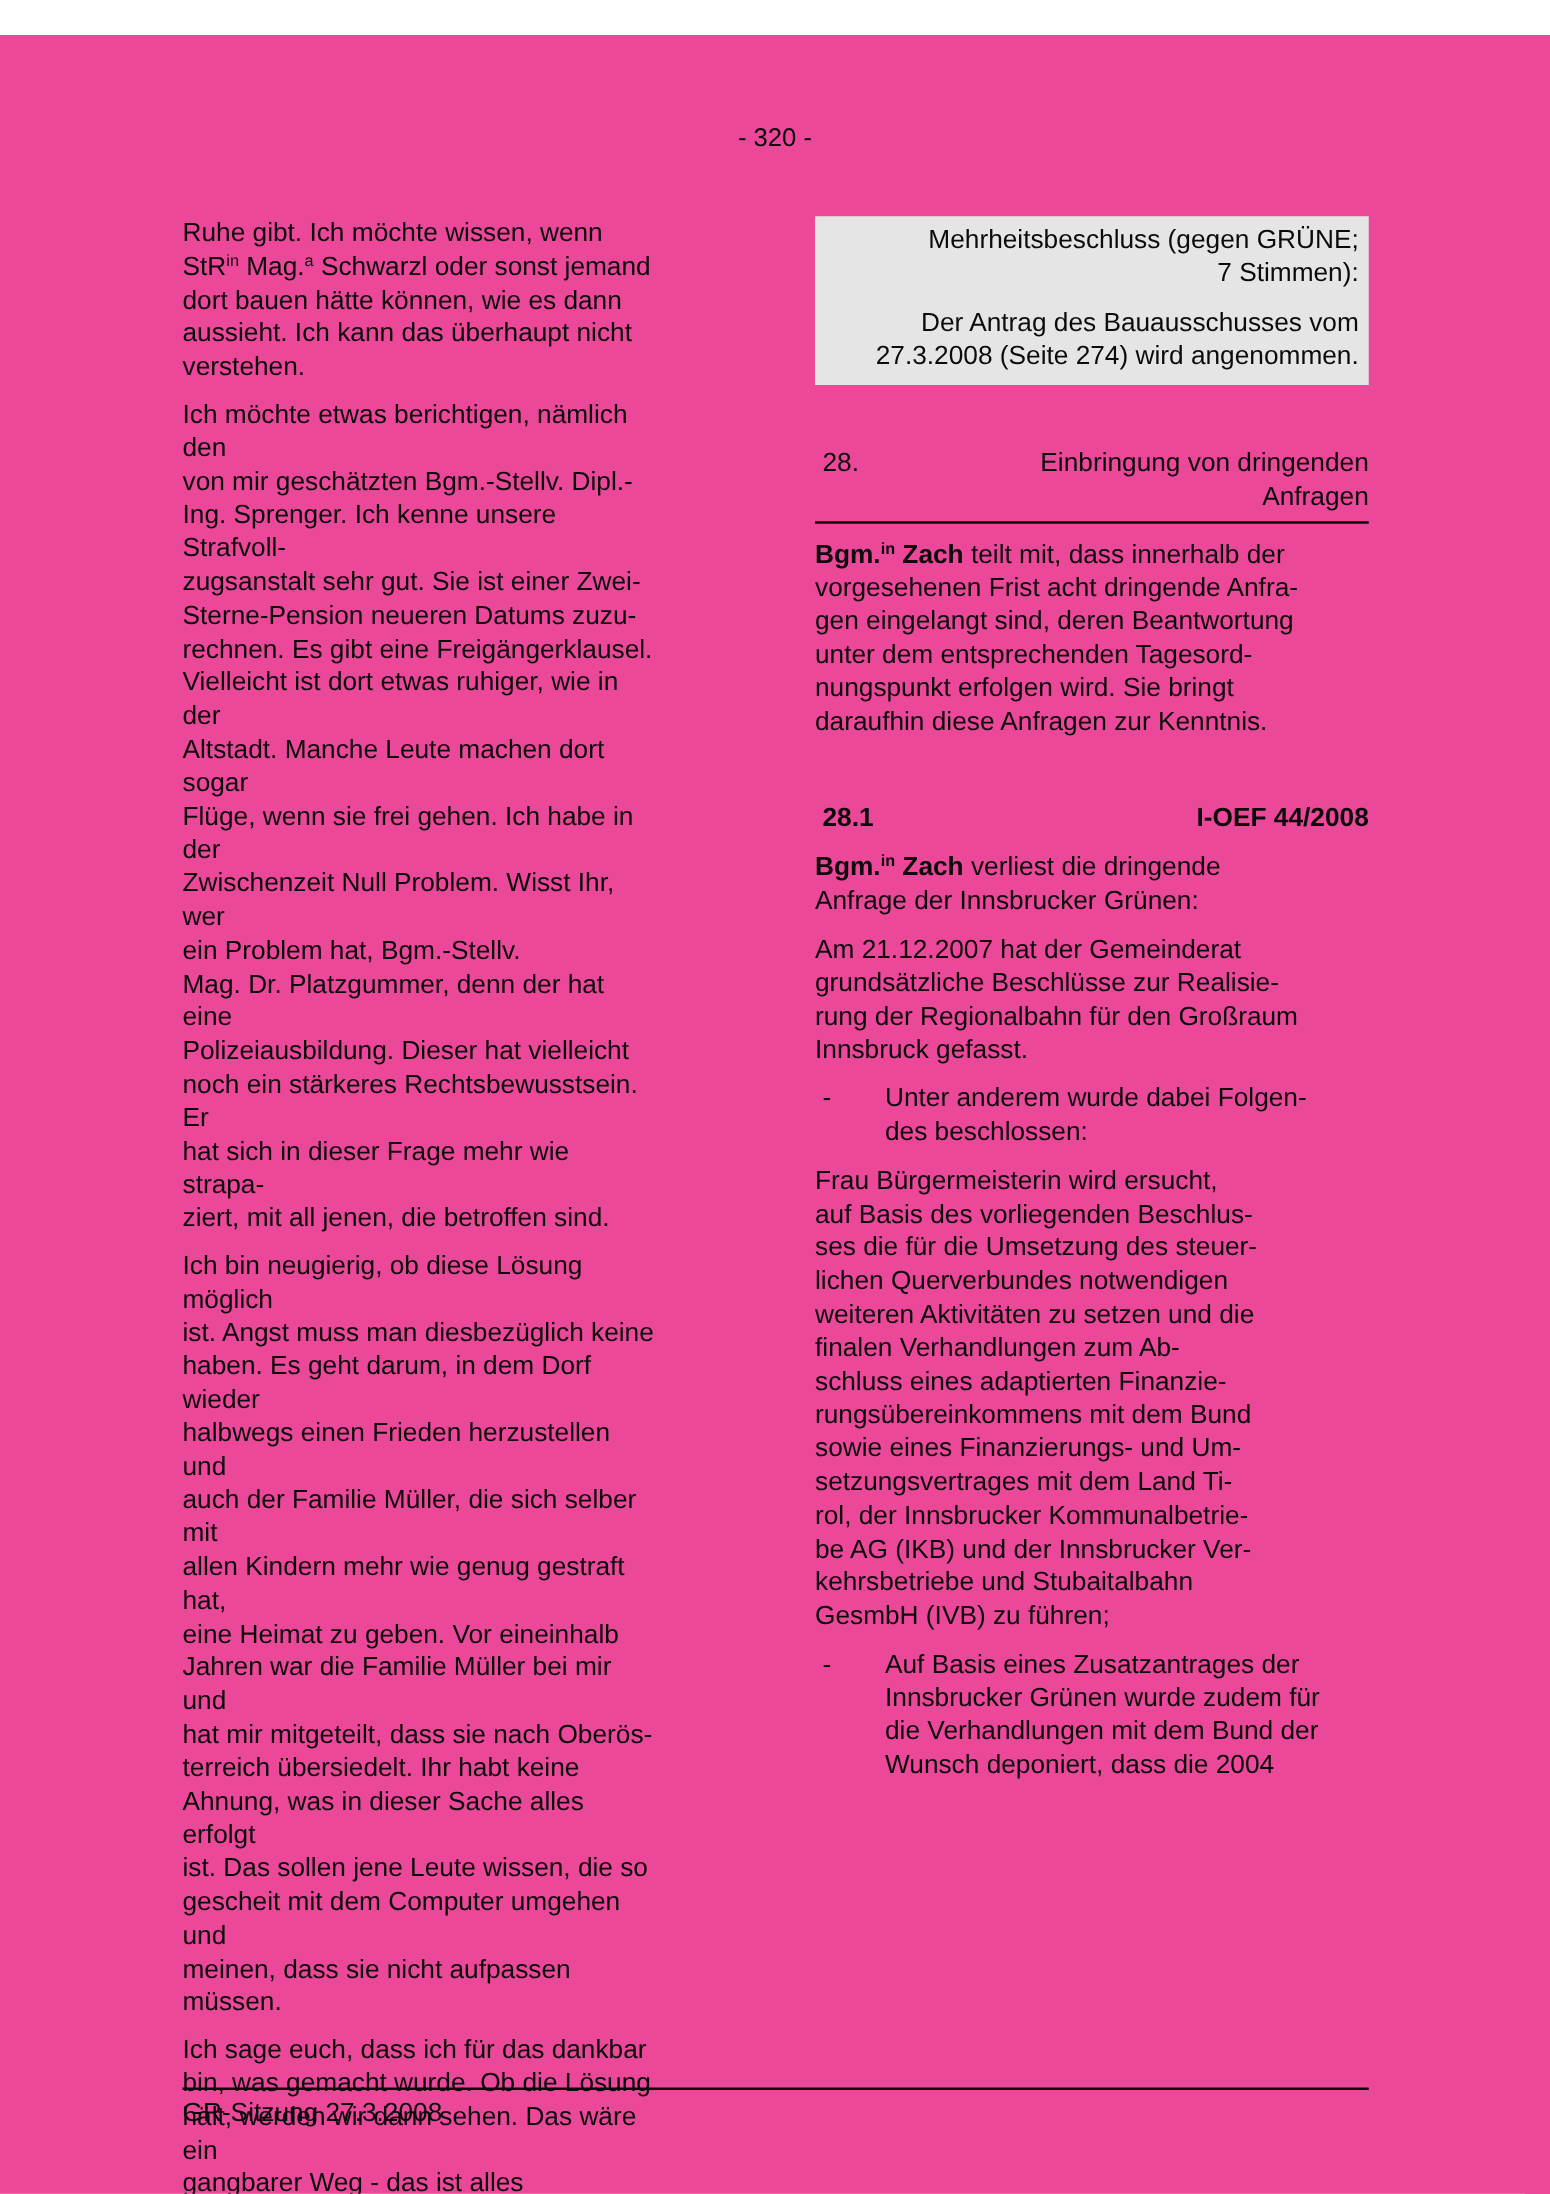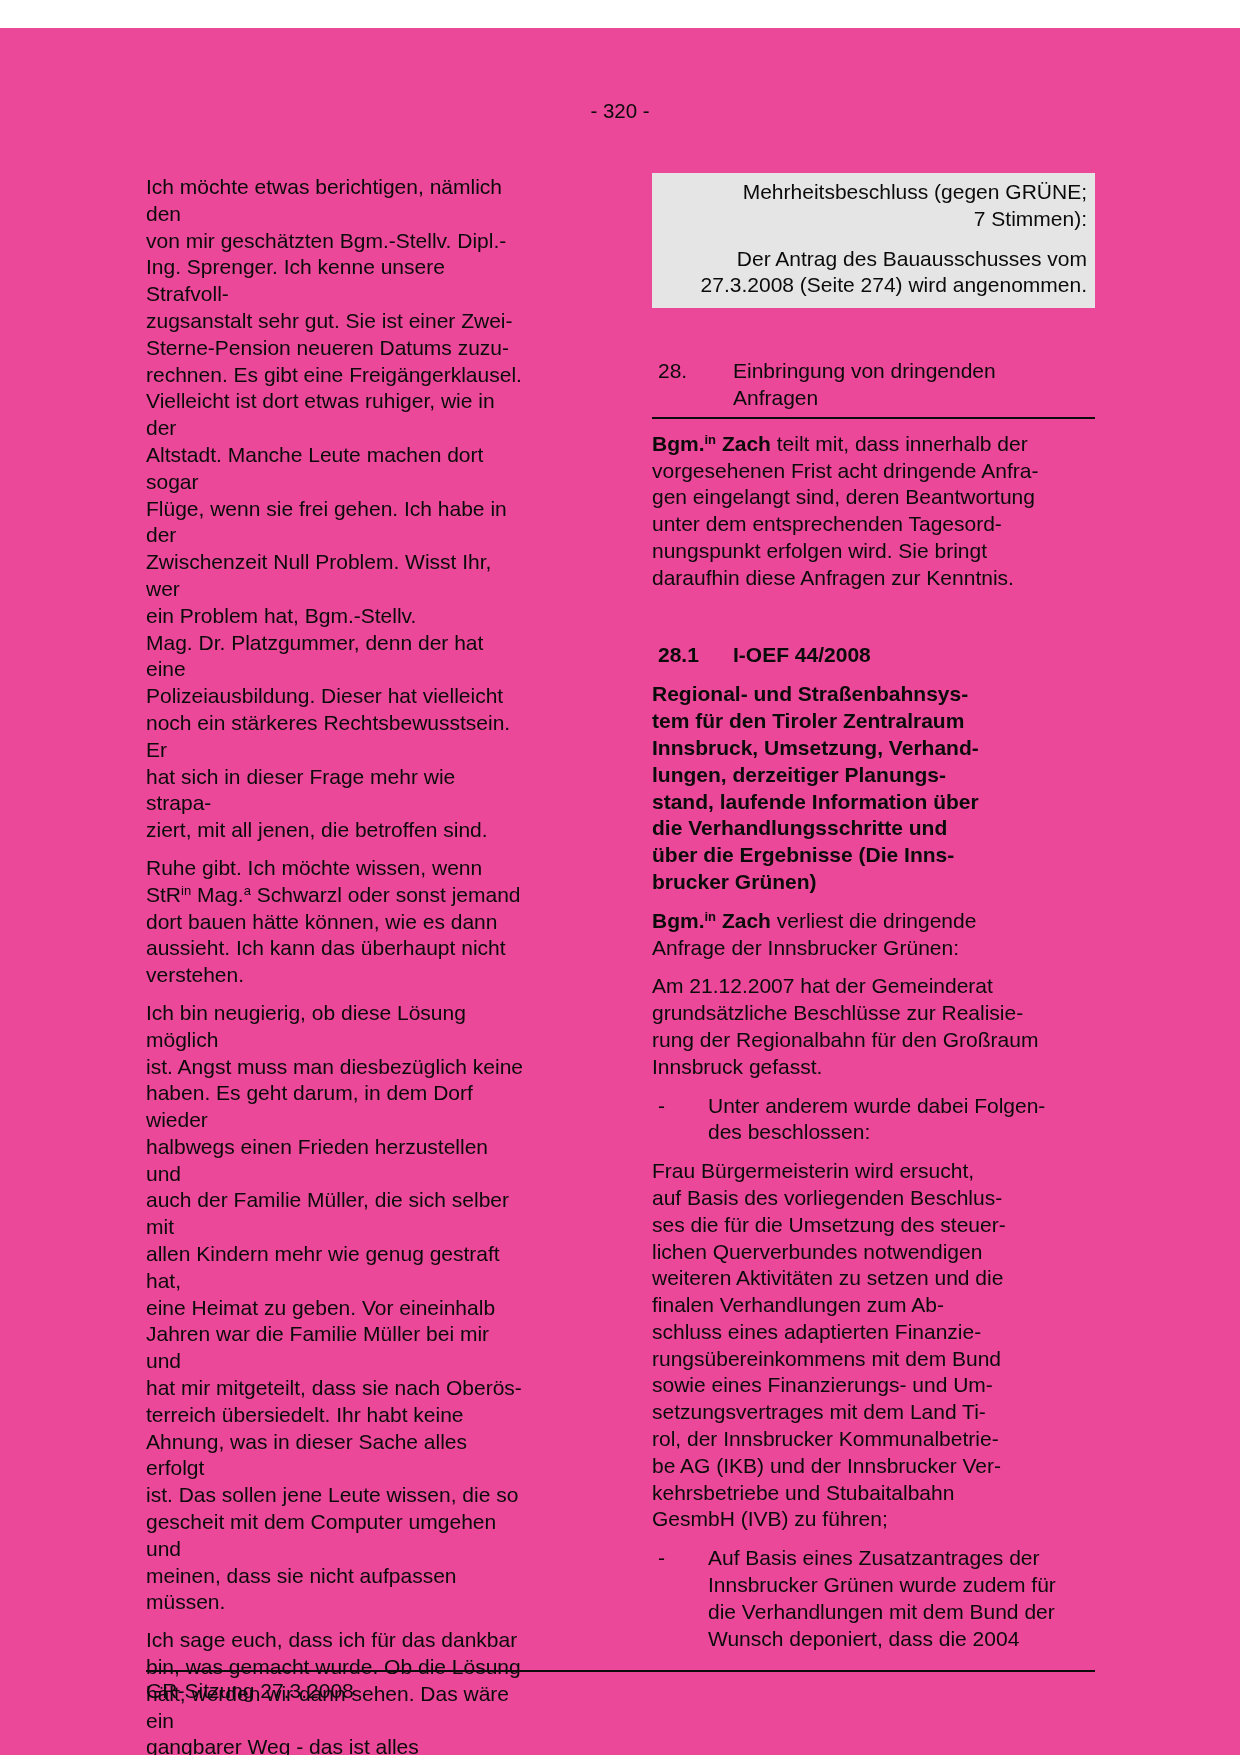--- a/index.html
+++ b/index.html
@@ -42,21 +42,21 @@
   .decision-box p { margin: 0 0 13px; }
   .decision-box p:last-child { margin: 0; }
 
   .sec-heading {
     display: flex; font-weight: 400;
     border-bottom: 2.5px solid var(--text);
     padding-bottom: 5px; margin: 0 0 12px;
   }
   .sec-heading2 { display: flex; font-weight: 700; margin: 50px 0 13px; }
   .sec-num { flex: 0 0 81px; padding-left: 6px; }
-  .sec-title { flex: 1; white-space: pre-line; }
+  .sec-title { flex: 1; white-space: pre-line; text-align: right; }
 
   .subtitle { font-weight: 700; margin: 0 0 12px 81px; }
 
   .bullet { display: flex; margin: 0 0 12px; }
   .bullet .dash { flex: 0 0 56px; padding-left: 6px; }
   .bullet .bullet-text { flex: 1; white-space: pre-line; }
   .sub-indent { margin-left: 56px; }
 
   sup {
     font-size: 13px; line-height: 0;
@@ -73,41 +73,41 @@
   }
 </style>
 </head>
 <body>
 
 <div class="page">
 
   <div class="page-number">- 320 -</div>
 
   <div class="col col-left">
+    <p><span>Ruhe gibt. Ich möchte wissen, wenn
+StR</span><sup>in</sup><span> Mag.</span><sup>a</sup><span> Schwarzl oder sonst jemand
+dort bauen hätte können, wie es dann
+aussieht. Ich kann das überhaupt nicht
+verstehen.</span></p>
     <p>Ich möchte etwas berichtigen, nämlich den
 von mir geschätzten Bgm.-Stellv. Dipl.-
 Ing. Sprenger. Ich kenne unsere Strafvoll-
 zugsanstalt sehr gut. Sie ist einer Zwei-
 Sterne-Pension neueren Datums zuzu-
 rechnen. Es gibt eine Freigängerklausel.
 Vielleicht ist dort etwas ruhiger, wie in der
 Altstadt. Manche Leute machen dort sogar
 Flüge, wenn sie frei gehen. Ich habe in der
 Zwischenzeit Null Problem. Wisst Ihr, wer
 ein Problem hat, Bgm.-Stellv.
 Mag. Dr. Platzgummer, denn der hat eine
 Polizeiausbildung. Dieser hat vielleicht
 noch ein stärkeres Rechtsbewusstsein. Er
 hat sich in dieser Frage mehr wie strapa-
 ziert, mit all jenen, die betroffen sind.</p>
-    <p><span>Ruhe gibt. Ich möchte wissen, wenn
-StR</span><sup>in</sup><span> Mag.</span><sup>a</sup><span> Schwarzl oder sonst jemand
-dort bauen hätte können, wie es dann
-aussieht. Ich kann das überhaupt nicht
-verstehen.</span></p>
     <p>Ich bin neugierig, ob diese Lösung möglich
 ist. Angst muss man diesbezüglich keine
 haben. Es geht darum, in dem Dorf wieder
 halbwegs einen Frieden herzustellen und
 auch der Familie Müller, die sich selber mit
 allen Kindern mehr wie genug gestraft hat,
 eine Heimat zu geben. Vor eineinhalb
 Jahren war die Familie Müller bei mir und
 hat mir mitgeteilt, dass sie nach Oberös-
 terreich übersiedelt. Ihr habt keine
@@ -146,28 +146,20 @@
 gen eingelangt sind, deren Beantwortung
 unter dem entsprechenden Tagesord-
 nungspunkt erfolgen wird. Sie bringt
 daraufhin diese Anfragen zur Kenntnis.</span></p>
 
     <div class="sec-heading2">
       <span class="sec-num">28.1</span>
       <span class="sec-title">I-OEF 44/2008</span>
     </div>
 
-    <p class="subtitle">Regional- und Straßenbahnsys-
-tem für den Tiroler Zentralraum
-Innsbruck, Umsetzung, Verhand-
-lungen, derzeitiger Planungs-
-stand, laufende Information über
-die Verhandlungsschritte und
-über die Ergebnisse (Die Inns-
-brucker Grünen)</p>
 
     <p><b><span>Bgm.</span><sup>in</sup><span> Zach</span></b><span> verliest die dringende
 Anfrage der Innsbrucker Grünen:</span></p>
 
     <p>Am 21.12.2007 hat der Gemeinderat
 grundsätzliche Beschlüsse zur Realisie-
 rung der Regionalbahn für den Großraum
 Innsbruck gefasst.</p>
 
     <div class="bullet">

